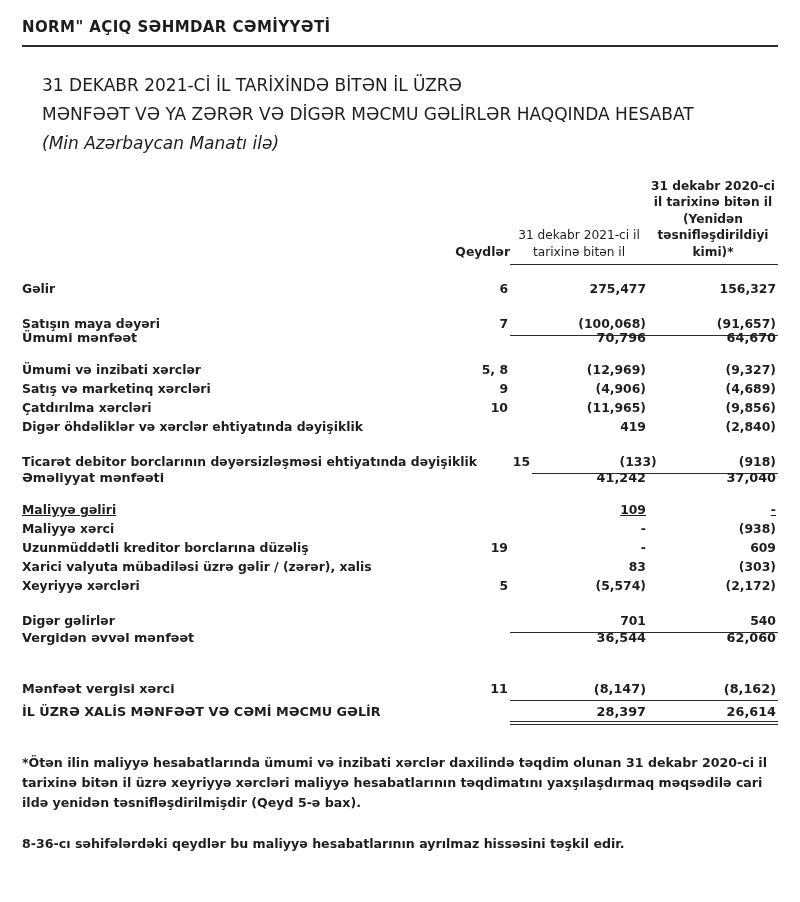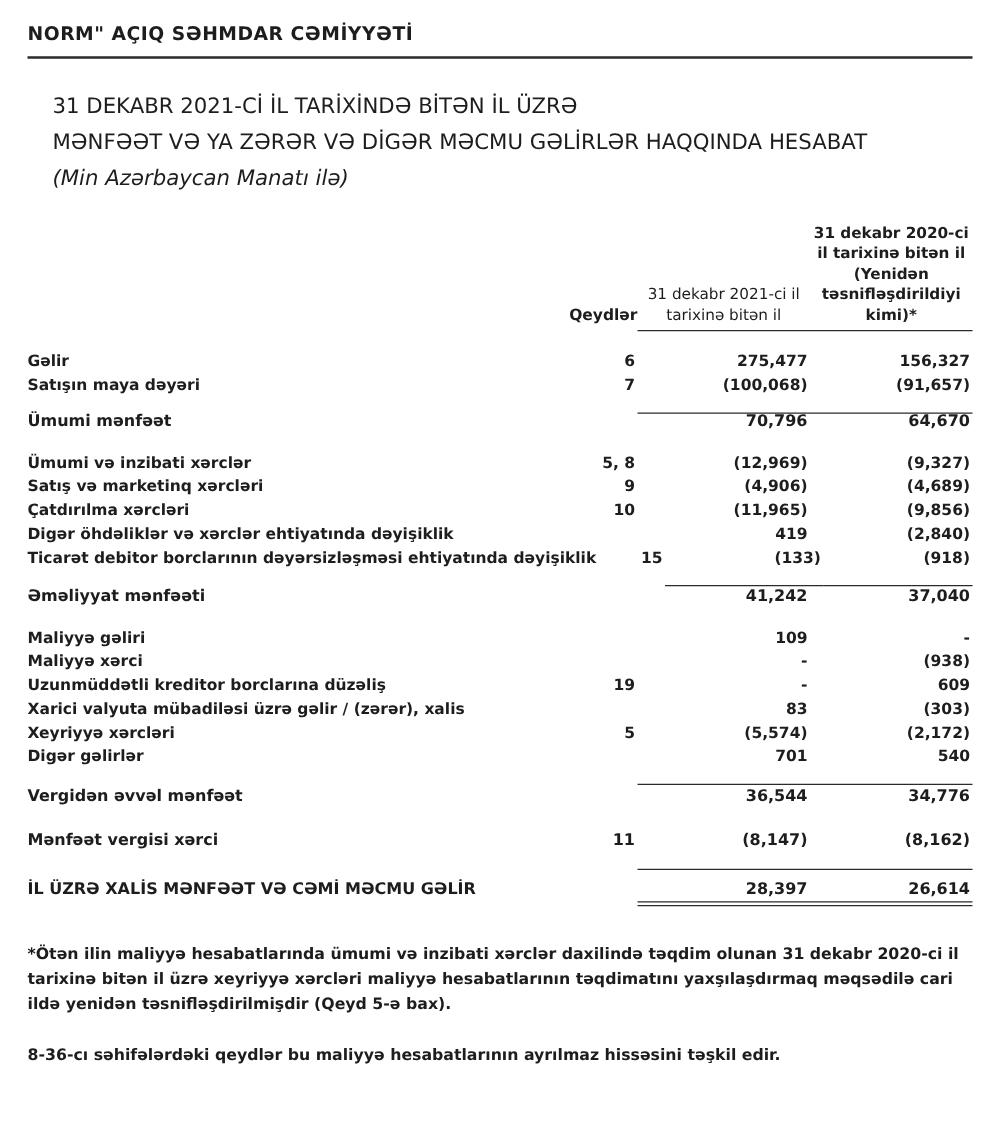--- a/index.html
+++ b/index.html
@@ -31,21 +31,21 @@
             border-bottom:1.5px solid #2b2b2b; padding:0 1px 4px 1px; }
 
   
   .tbody { margin-top:16px; }
   .trow { display:flex; align-items:baseline; font-size:12.4px; font-weight:700; height:19px; }
   .trow.total { font-size:12.8px; }
   .c-label { flex:1; white-space:nowrap; overflow:visible; }
   .c-notes { width:60px; text-align:right; padding-right:2px; }
   .c-val   { width:138px; text-align:right; padding-right:2px; }
   .c-val:last-child { width:130px; }
-  .c-val.rule-single { border-bottom:1.5px solid #2b2b2b; padding-bottom:15px; }
+  .c-val.rule-single { border-bottom:1.5px solid #2b2b2b; padding-bottom:4px;margin-top:16px; }
   .c-val.rule-double { border-bottom:4px double #2b2b2b; padding-bottom:2px; }
 
   
   .footnote { margin-top:30px; font-size:12.6px; font-weight:700; line-height:1.6; }
   .footnote2 { margin-top:22px; font-size:12.6px; font-weight:700; line-height:1.5; }
 </style>
 </head>
 <body>
 
 <div class="page">
@@ -113,21 +113,21 @@
         <div class="c-notes">15</div>
         <div class="c-val rule-single">(133)</div>
         <div class="c-val rule-single">(918)</div>
       </div>
       <div class="trow total" style="margin-top: 13px;">
         <div class="c-label">Əməliyyat mənfəəti</div>
         <div class="c-notes"></div>
         <div class="c-val">41,242</div>
         <div class="c-val">37,040</div>
       </div>
-      <div class="trow" style="margin-top: 13px;">
+      <div class="trow" style="margin-top: 13px; text-decoration: underline;">
         <div class="c-label">Maliyyə gəliri</div>
         <div class="c-notes"></div>
         <div class="c-val">109</div>
         <div class="c-val">-</div>
       </div>
       <div class="trow">
         <div class="c-label">Maliyyə xərci</div>
         <div class="c-notes"></div>
         <div class="c-val">-</div>
         <div class="c-val">(938)</div>
@@ -153,21 +153,21 @@
       <div class="trow">
         <div class="c-label">Digər gəlirlər</div>
         <div class="c-notes"></div>
         <div class="c-val rule-single">701</div>
         <div class="c-val rule-single">540</div>
       </div>
       <div class="trow total" style="margin-top: 14px;">
         <div class="c-label">Vergidən əvvəl mənfəət</div>
         <div class="c-notes"></div>
         <div class="c-val">36,544</div>
-        <div class="c-val">34,776</div>
+        <div class="c-val">62,060</div>
       </div>
       <div class="trow total" style="margin-top: 16px;">
         <div class="c-label">Mənfəət vergisi xərci</div>
         <div class="c-notes">11</div>
         <div class="c-val rule-single">(8,147)</div>
         <div class="c-val rule-single">(8,162)</div>
       </div>
       <div class="trow total" style="margin-top: 20px;">
         <div class="c-label">İL ÜZRƏ XALİS MƏNFƏƏT VƏ CƏMİ MƏCMU GƏLİR</div>
         <div class="c-notes"></div>

